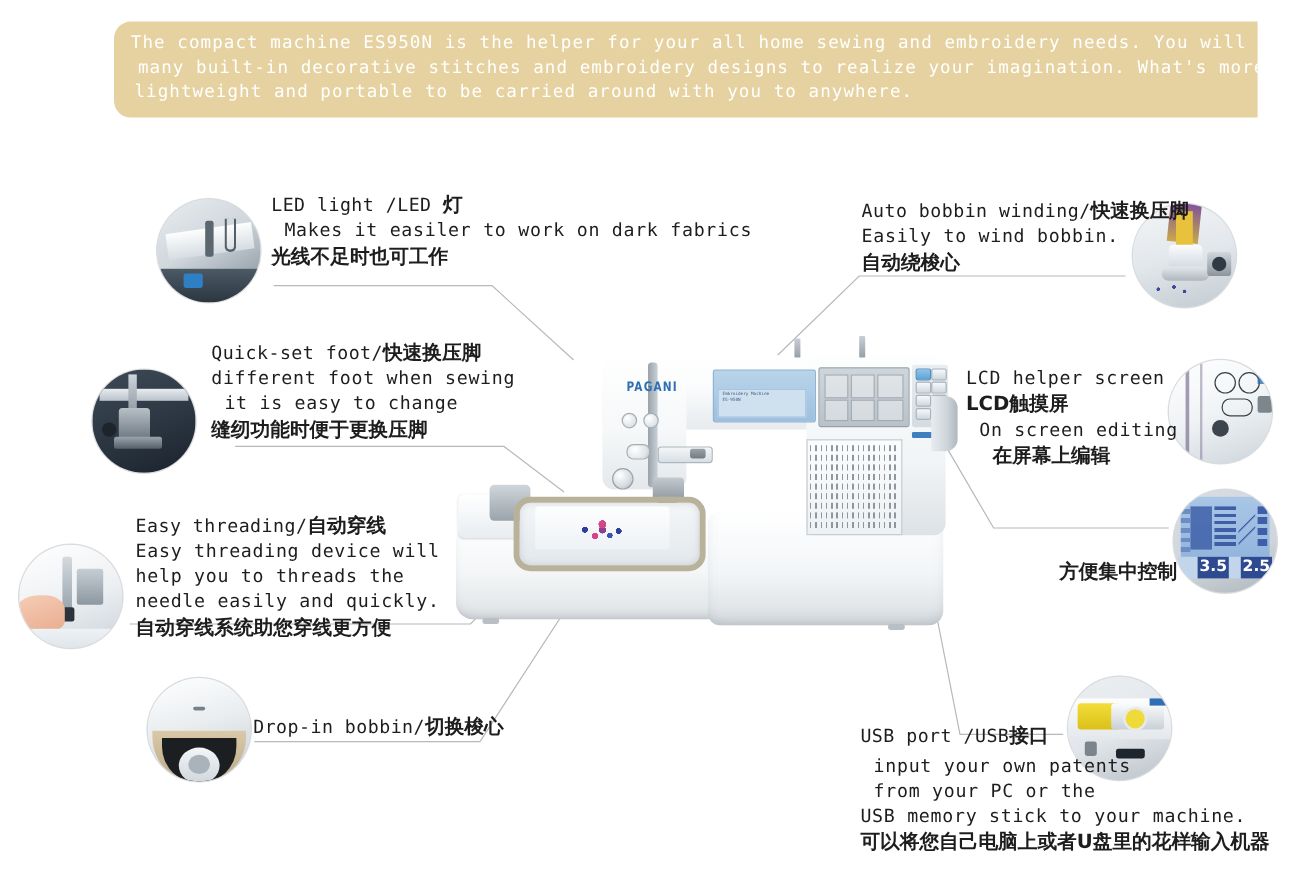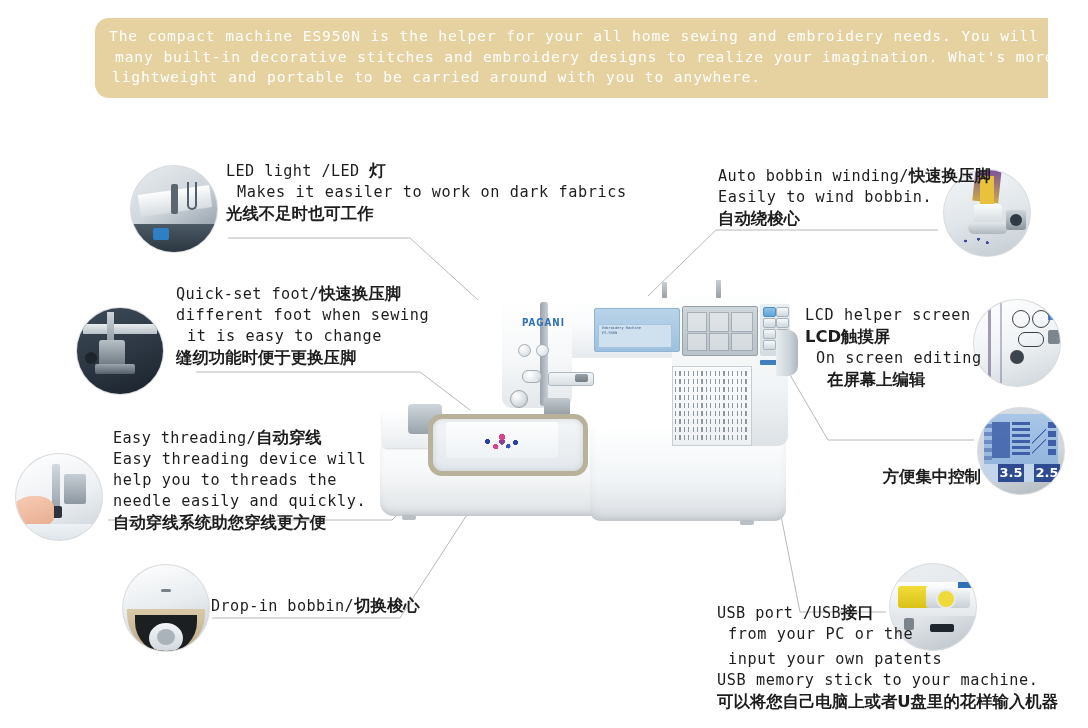--- a/index.html
+++ b/index.html
@@ -452,19 +452,19 @@
     <div class="en ind1">On screen editing</div>
     <div class="cn ind2">在屏幕上编辑</div>
   </div>
 
   <div class="callout" style="left:795px;top:466px;width:186px;">
     <div class="cn tright">方便集中控制</div>
   </div>
 
   <div class="callout" style="left:717px;top:602px;">
     <div class="mix"><span>USB port /USB</span><span class="han">接口</span></div>
+    <div class="en ind1" style="margin-top:4px;">input your own patents</div>
     <div class="en ind1">from your PC or the</div>
-    <div class="en ind1" style="margin-top:4px;">input your own patents</div>
     <div class="en">USB memory stick to your machine.</div>
     <div class="cn">可以将您自己电脑上或者U盘里的花样输入机器</div>
   </div>
 
 </div>
 
 </body></html>

